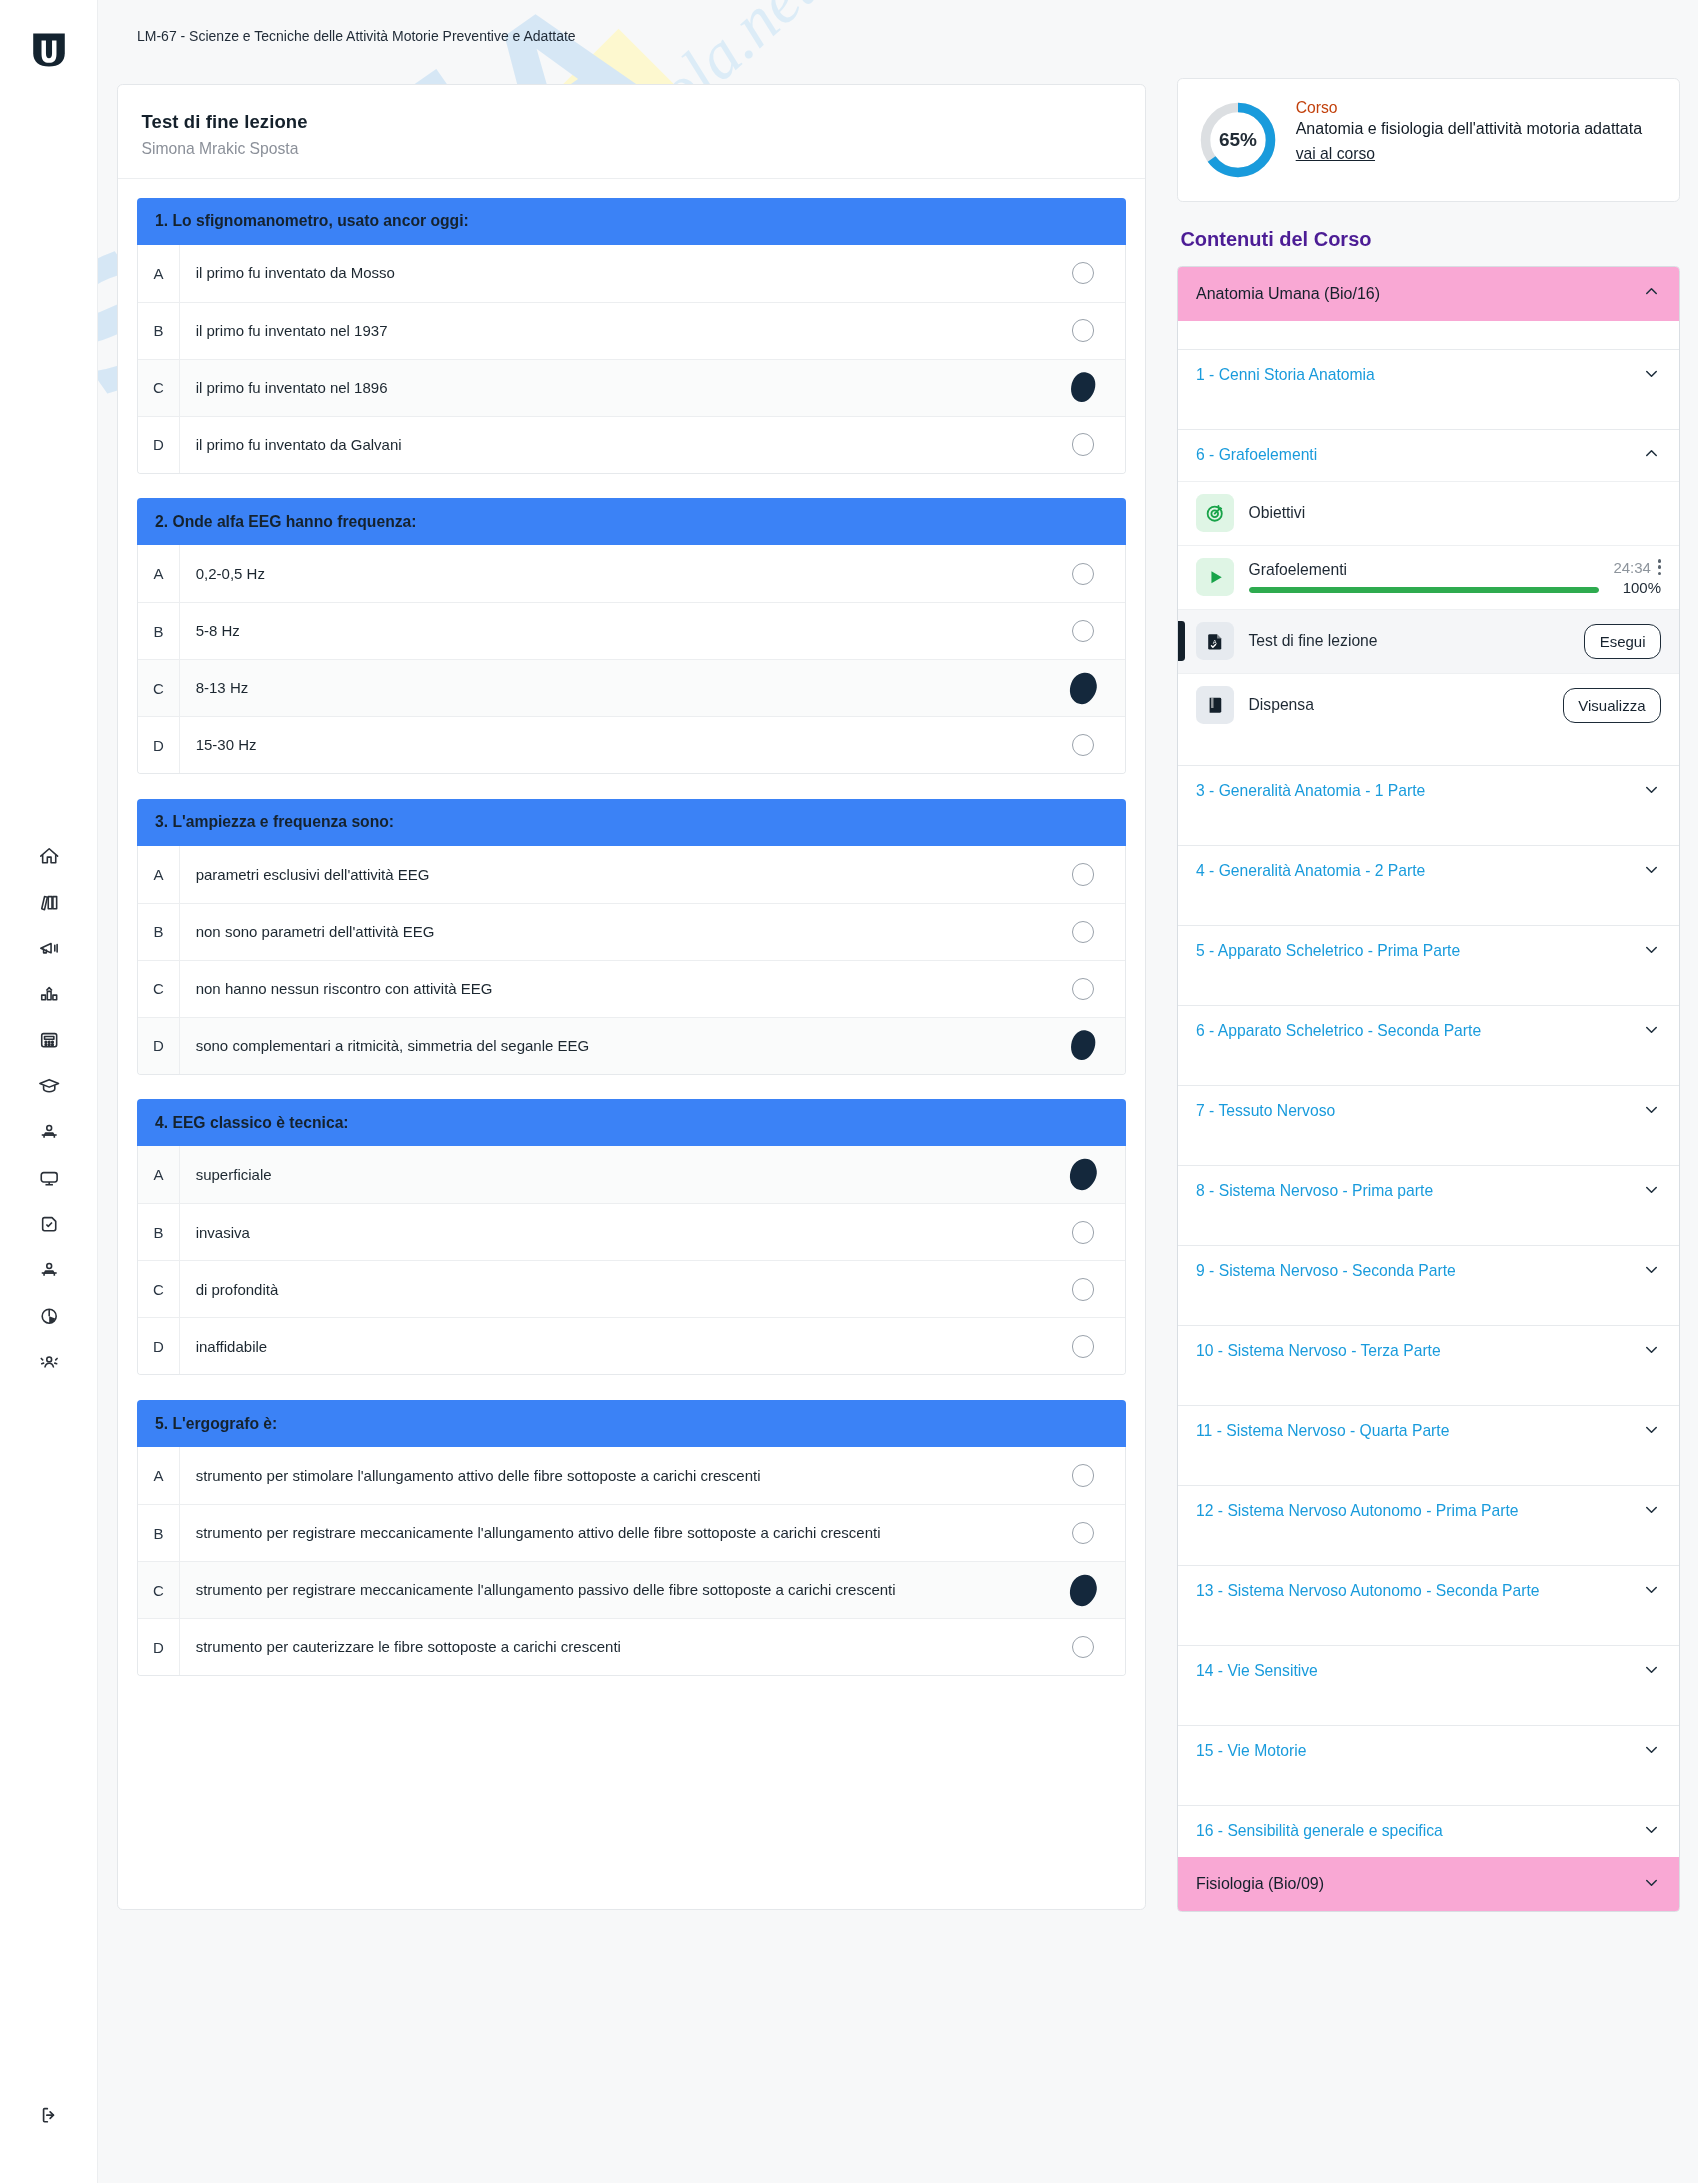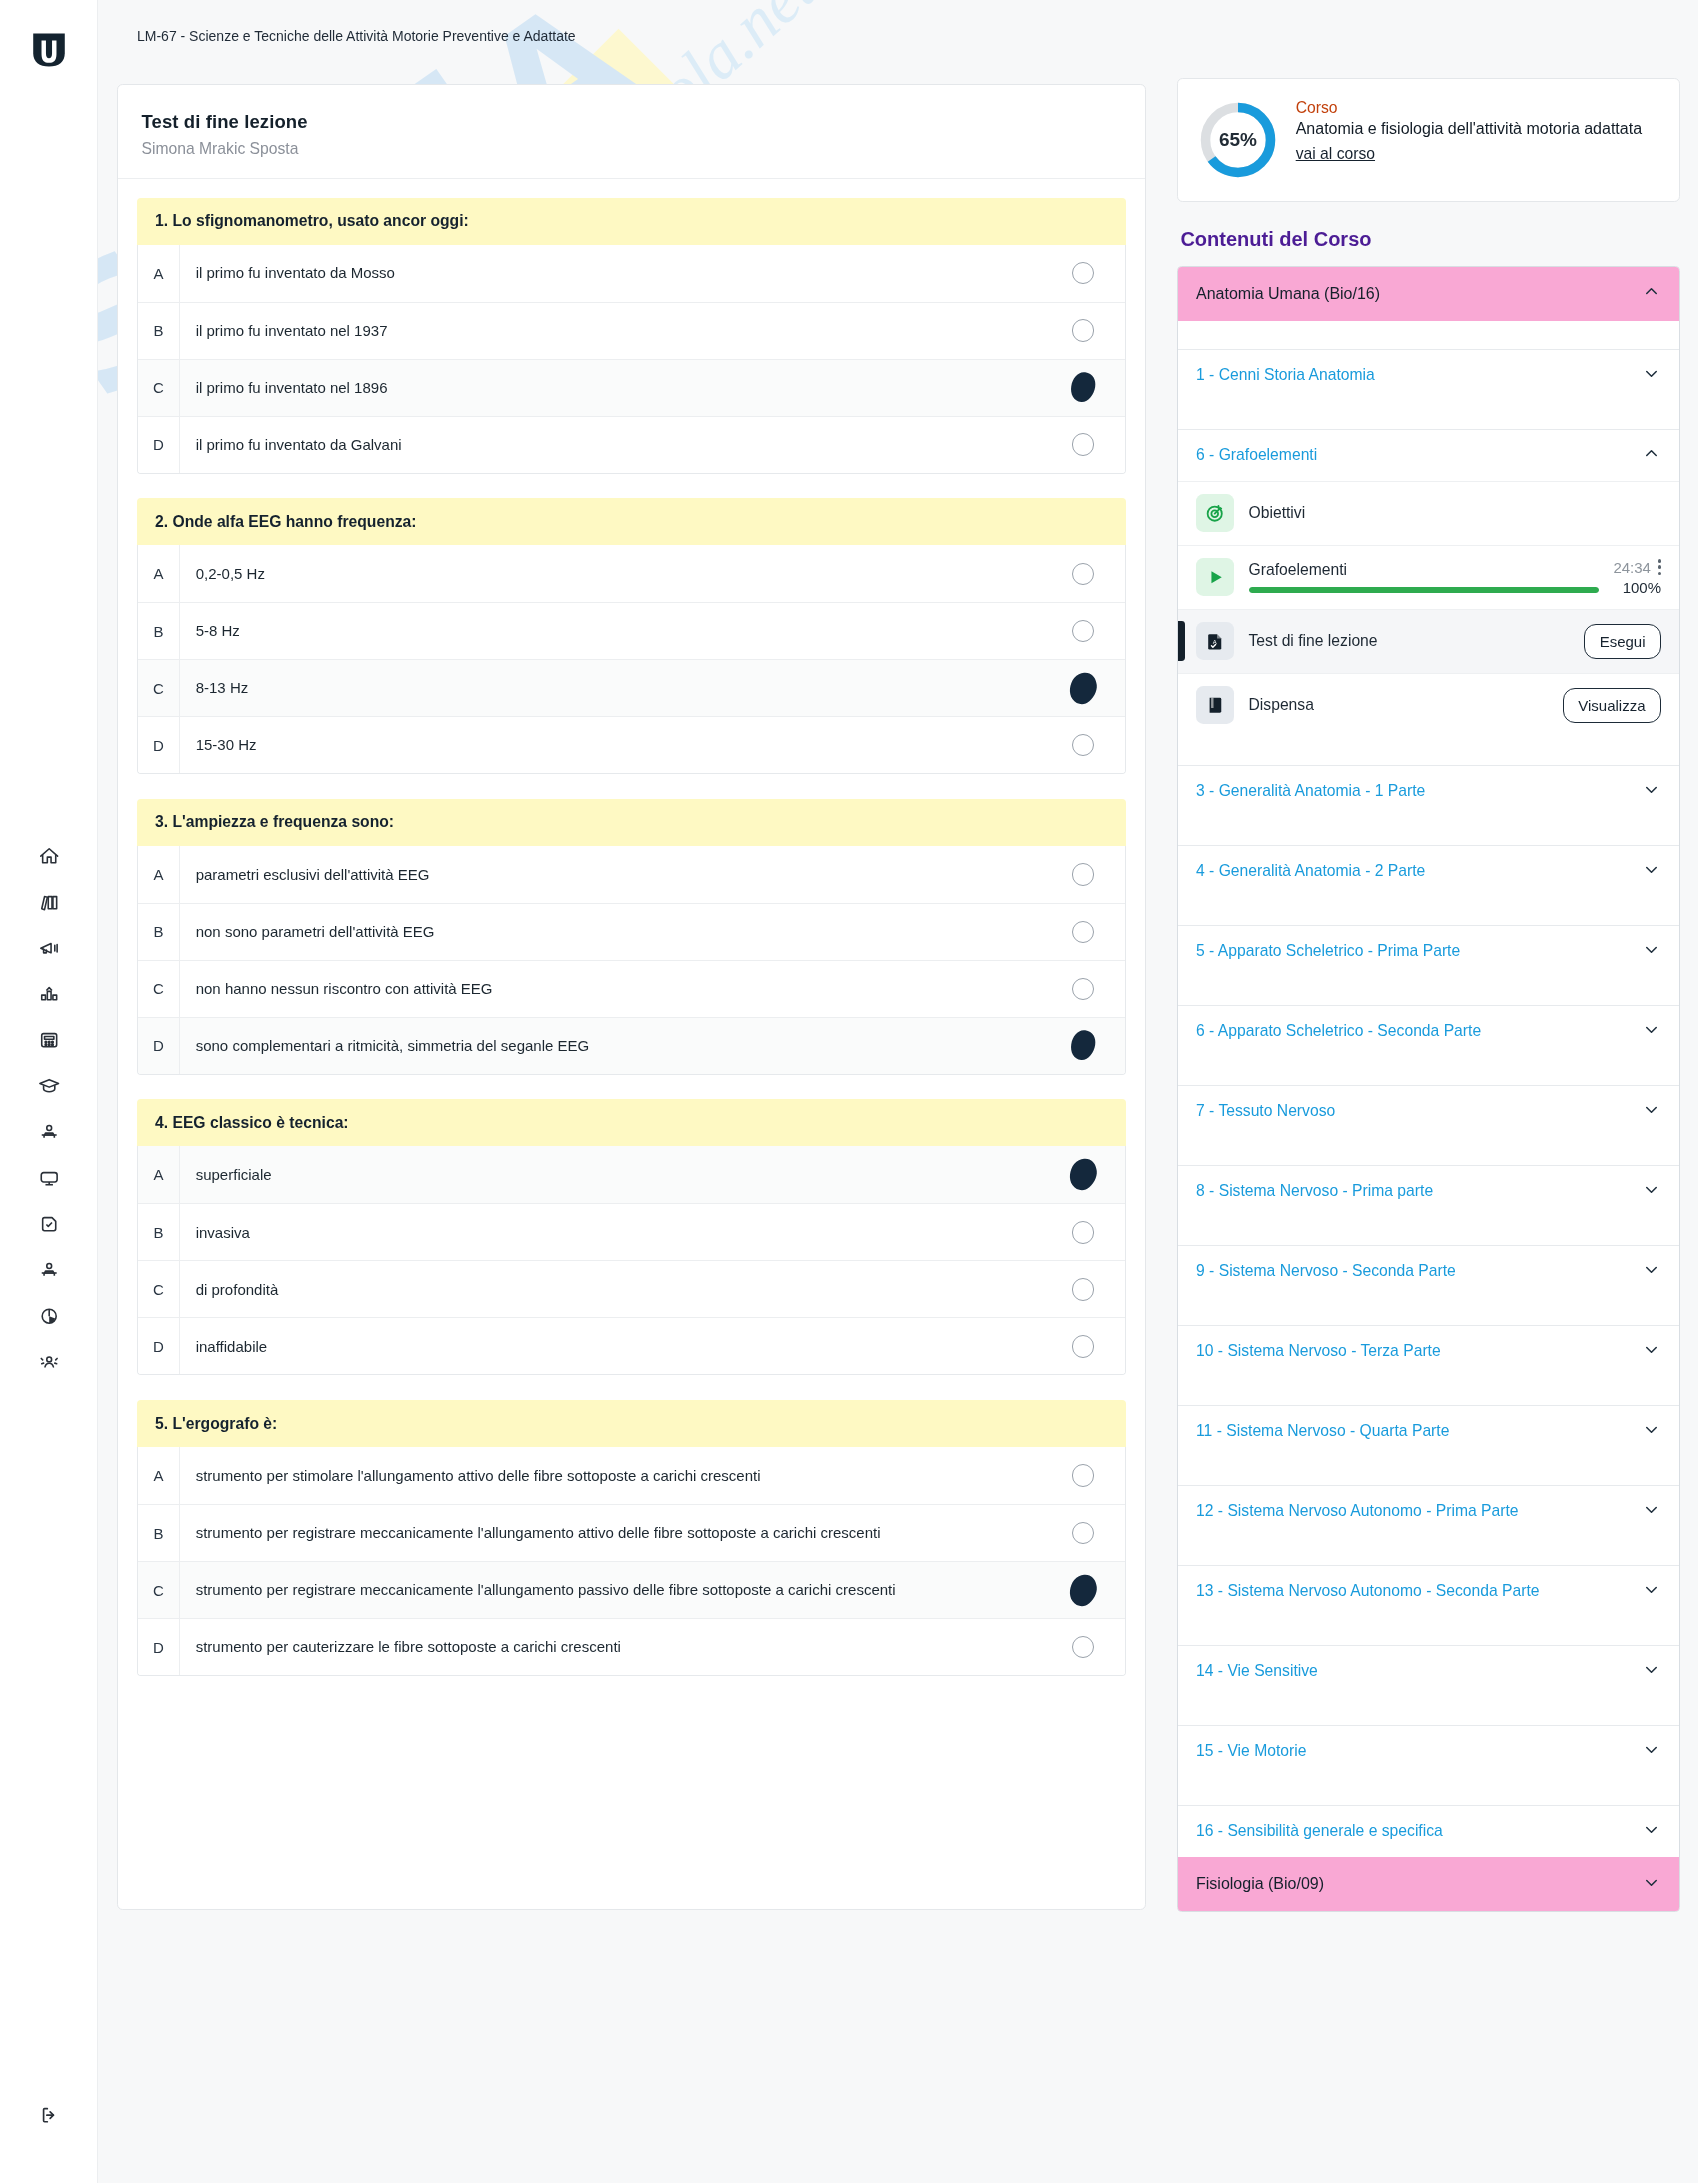--- a/index.html
+++ b/index.html
@@ -64,21 +64,21 @@
   #quiz-head {
     padding: 26px 23.5px 20px 23.5px; border-bottom: 0.6px solid #eceef0;
   }
   #quiz-head h1 { font-size: 18.5px; font-weight: 700; color: #14202b; letter-spacing:0.1px;}
   #quiz-head h2 { font-size: 15.7px; font-weight: 400; color: #8b9099; margin-top: 6.7px; }
 
   #questions { padding: 19px 19px 0 19px; }
 
   .q-block { margin-bottom: 24.6px; }
   .q-header {
-    background: #fef9c3; border-radius: 3.9px 3.9px 0 0;
+    background: #3b82f6; border-radius: 3.9px 3.9px 0 0;
     padding: 14.5px 18px; font-size: 15.7px; font-weight: 700; color: #15222e;
   }
   .q-table {
     border: 0.6px solid #e6e9ec; border-top: none; border-radius: 0 0 3.9px 3.9px;
     overflow: hidden;
   }
   .q-row {
     display: flex; align-items: stretch;
     border-top: 0.6px solid #eceef0; min-height: 57px;
     background: #fff;

